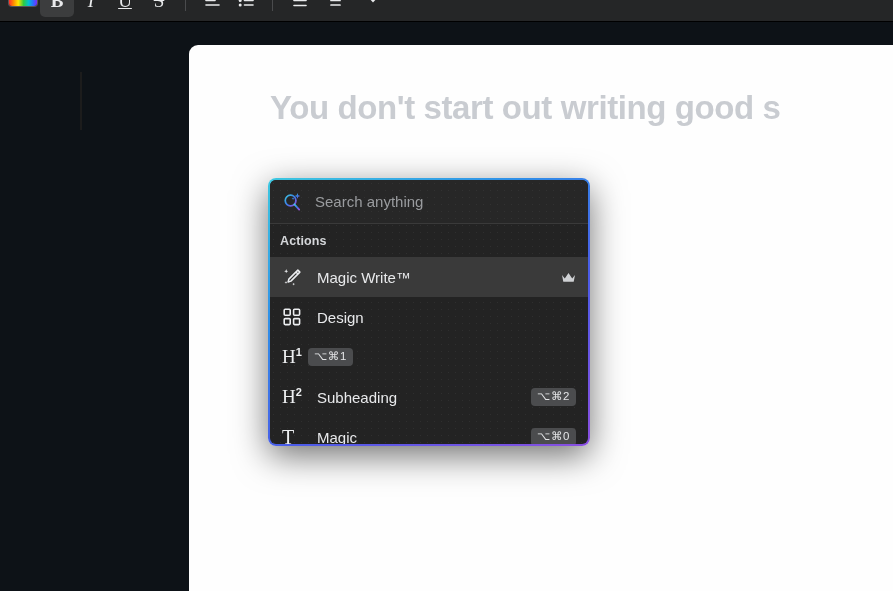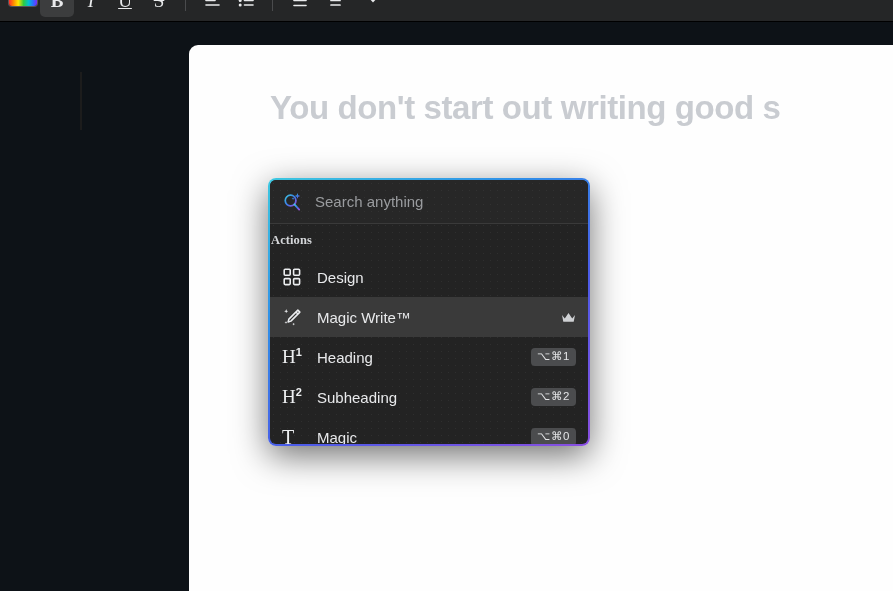--- a/index.html
+++ b/index.html
@@ -161,26 +161,25 @@
     padding: 0;
     height: 24px;
   }
   #search-input::placeholder { color: #9a9c9f; opacity: 1; }
 
   
   .section-head {
     height: 33px;
     display: flex;
     align-items: center;
-    padding-left: 1px;
+    padding-left: 10px;
     font-size: 12.5px;
     font-weight: 700;
     color: #d5d7da;
     letter-spacing: .1px;
-    font-family: Liberation Serif, serif;
   }
 
   
   .menu-row {
     height: 40px;
     display: flex;
     align-items: center;
     padding: 0 12px 0 12px;
   }
   .menu-row.selected { background: #3a3a3a; }
@@ -343,57 +342,56 @@
           <circle cx="9" cy="10" r="5.6" fill="none" stroke="url(#gsearch)" stroke-width="1.8"></circle>
           <line x1="13" y1="14" x2="18" y2="19.5" stroke="url(#gsearch)" stroke-width="1.9" stroke-linecap="round"></line>
           <path d="M16.2 2.2 L17 4.4 L19.2 5.2 L17 6 L16.2 8.2 L15.4 6 L13.2 5.2 L15.4 4.4 Z" fill="url(#gsearch)"></path>
           <path d="M11.6 6.6 L12 7.7 L13.1 8.1 L12 8.5 L11.6 9.6 L11.2 8.5 L10.1 8.1 L11.2 7.7 Z" fill="url(#gsearch)"></path>
         </svg>
         <input id="search-input" type="text" placeholder="Search anything" style="">
       </div>
 
       <div class="section-head">Actions</div>
 
+      <div class="menu-row selected">
+        <span class="row-icon">
+          <svg width="21" height="21" viewBox="0 0 22 22">
+            <path d="M16.6 3.3 l2.1 2.1 -9.4 9.4 -2.9 .8 .8 -2.9 Z" fill="none" stroke="#eceef0" stroke-width="1.6" stroke-linejoin="round"></path>
+            <line x1="14.6" y1="5.3" x2="16.7" y2="7.4" stroke="#eceef0" stroke-width="1.5"></line>
+            <path d="M4.4 2.2 L5 3.8 L6.6 4.4 L5 5 L4.4 6.6 L3.8 5 L2.2 4.4 L3.8 3.8 Z" fill="#eceef0"></path>
+            <path d="M4.2 14.6 L4.6 15.8 L5.8 16.2 L4.6 16.6 L4.2 17.8 L3.8 16.6 L2.6 16.2 L3.8 15.8 Z" fill="#eceef0"></path>
+            <path d="M12.2 16.4 L12.6 17.5 L13.7 17.9 L12.6 18.3 L12.2 19.4 L11.8 18.3 L10.7 17.9 L11.8 17.5 Z" fill="#eceef0"></path>
+          </svg>
+        </span>
+        <span class="row-label">Magic Write™</span>
+        <span class="row-badge">
+          <svg width="15" height="13" viewBox="0 0 16 14">
+            <path d="M1 4.3 L4 8 L8 2.2 L12 8 L15 4.3 L13.6 11.6 L2.4 11.6 Z" fill="#cfd1d4"></path>
+          </svg>
+        </span>
+      </div>
+
       <div class="menu-row">
         <span class="row-icon">
           <svg width="20" height="20" viewBox="0 0 20 20">
             <g fill="none" stroke="#eceef0" stroke-width="1.6">
               <rect x="2.2" y="2.2" width="6" height="6" rx="1"></rect>
               <rect x="11.6" y="2.2" width="6" height="6" rx="1"></rect>
               <rect x="2.2" y="11.6" width="6" height="6" rx="1"></rect>
               <rect x="11.6" y="11.6" width="6" height="6" rx="1"></rect>
             </g>
           </svg>
         </span>
         <span class="row-label">Design</span>
       </div>
 
-      <div class="menu-row selected">
-        <span class="row-icon">
-          <svg width="21" height="21" viewBox="0 0 22 22">
-            <path d="M16.6 3.3 l2.1 2.1 -9.4 9.4 -2.9 .8 .8 -2.9 Z" fill="none" stroke="#eceef0" stroke-width="1.6" stroke-linejoin="round"></path>
-            <line x1="14.6" y1="5.3" x2="16.7" y2="7.4" stroke="#eceef0" stroke-width="1.5"></line>
-            <path d="M4.4 2.2 L5 3.8 L6.6 4.4 L5 5 L4.4 6.6 L3.8 5 L2.2 4.4 L3.8 3.8 Z" fill="#eceef0"></path>
-            <path d="M4.2 14.6 L4.6 15.8 L5.8 16.2 L4.6 16.6 L4.2 17.8 L3.8 16.6 L2.6 16.2 L3.8 15.8 Z" fill="#eceef0"></path>
-            <path d="M12.2 16.4 L12.6 17.5 L13.7 17.9 L12.6 18.3 L12.2 19.4 L11.8 18.3 L10.7 17.9 L11.8 17.5 Z" fill="#eceef0"></path>
-          </svg>
-        </span>
-        <span class="row-label">Magic Write™</span>
-        <span class="row-badge">
-          <svg width="15" height="13" viewBox="0 0 16 14">
-            <path d="M1 4.3 L4 8 L8 2.2 L12 8 L15 4.3 L13.6 11.6 L2.4 11.6 Z" fill="#cfd1d4"></path>
-          </svg>
-        </span>
-      </div>
-
       <div class="menu-row">
         <span class="row-icon">
           <span class="hglyph">H<sup>1</sup></span>
         </span>
-        <span class="row-label">Heading</span>
         <span class="row-shortcut">⌥⌘1</span>
       </div>
 
       <div class="menu-row">
         <span class="row-icon">
           <span class="hglyph">H<sup>2</sup></span>
         </span>
         <span class="row-label">Subheading</span>
         <span class="row-shortcut">⌥⌘2</span>
       </div>

